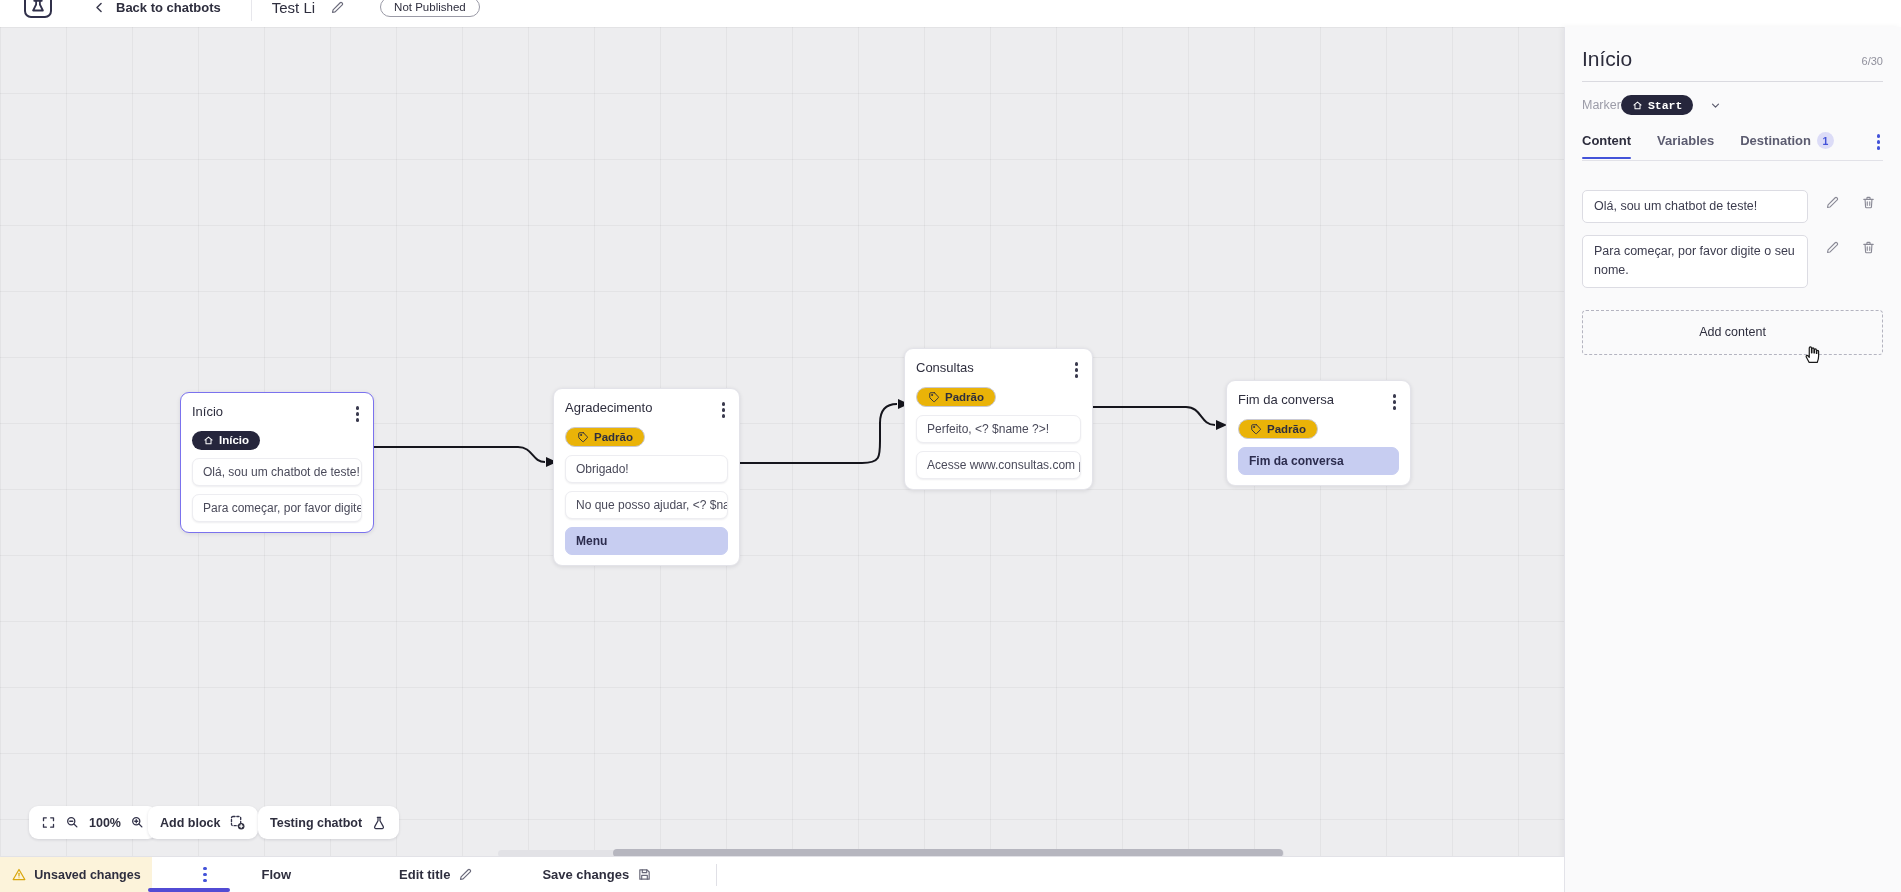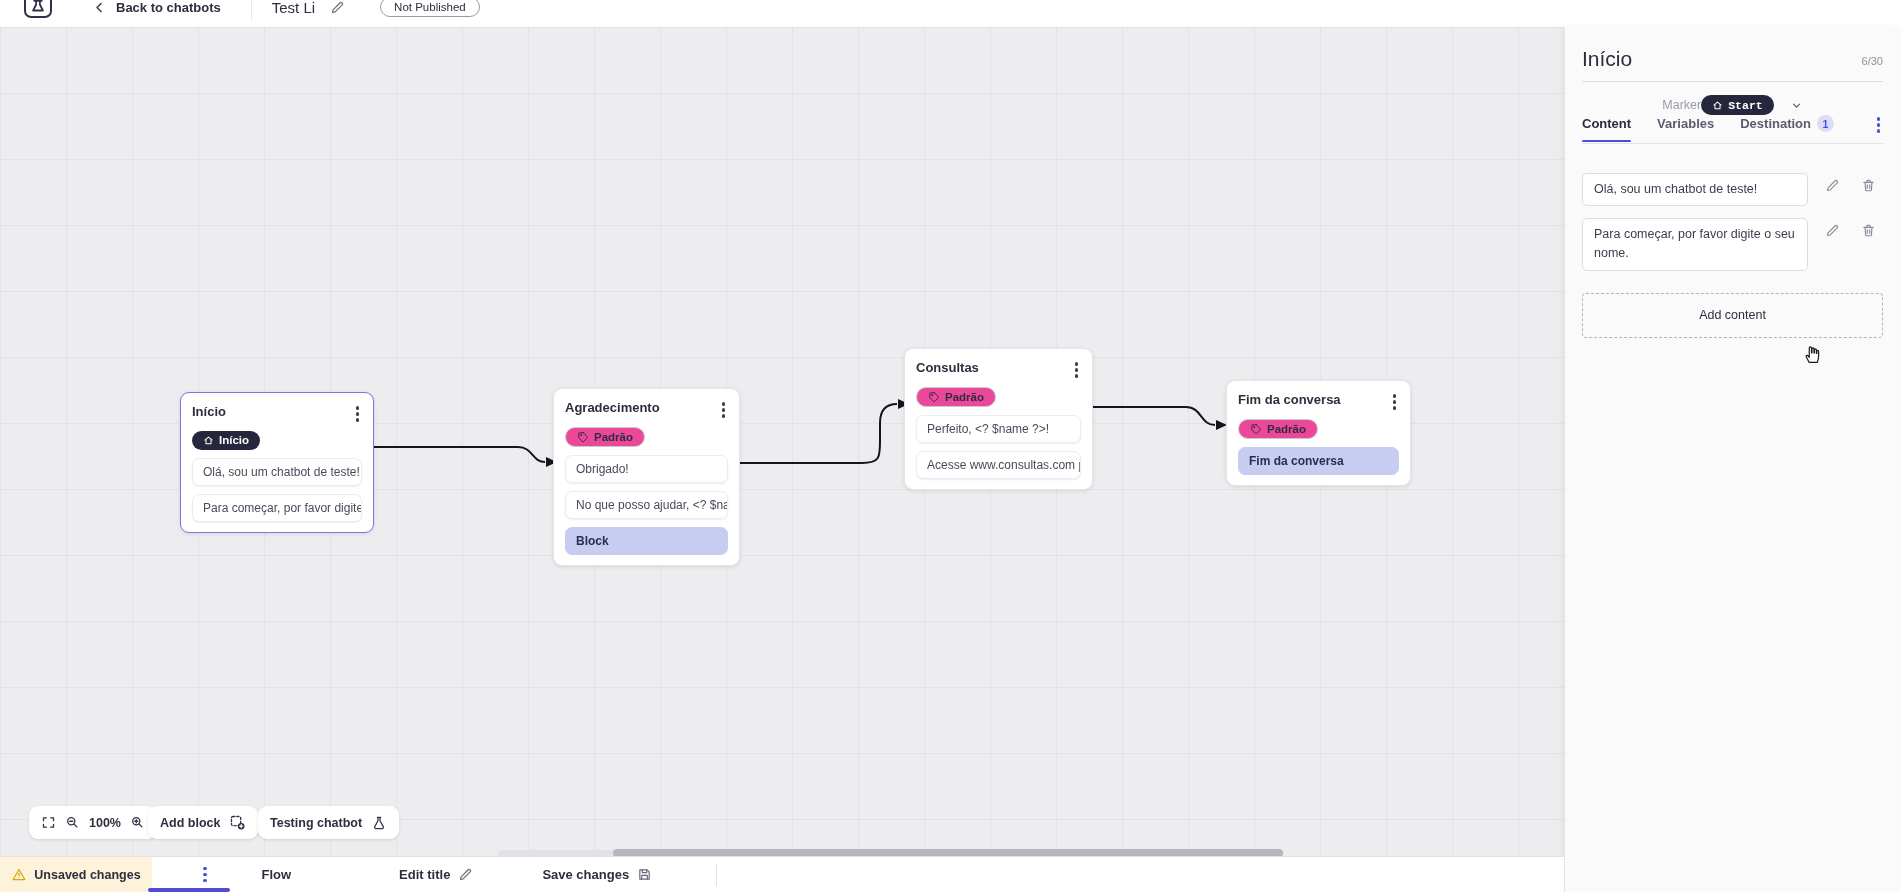--- a/index.html
+++ b/index.html
@@ -28,27 +28,27 @@
   .canvas { position:absolute; left:0; top:27px; width:1564px; height:829px; background:#ededef;
             background-image:linear-gradient(rgba(0,0,0,0.042) 1px, transparent 1px),
                              linear-gradient(90deg, rgba(0,0,0,0.042) 1px, transparent 1px);
             background-size:66px 66px; overflow:hidden; }
   .wires { position:absolute; left:0; top:0; pointer-events:none; }
 
   .block { position:absolute; background:#fff; border:1px solid #e3e3e9; border-radius:9px;
            box-shadow:0 1px 4px rgba(20,20,40,.10); padding:11px 11px 10px; }
   .block.selected { border:1.5px solid #7b72ee; }
   .block-head { display:flex; justify-content:space-between; align-items:flex-start; }
-  .block-title { font-size:13px; font-weight:bold; color:#2e2e3e; }
+  .block-title { font-size:13px; font-weight:normal; color:#2e2e3e; }
   .dots { display:inline-flex; flex-direction:column; gap:2.5px; padding:2px 3px; cursor:pointer; }
   .dots i { width:3.5px; height:3.5px; border-radius:50%; background:#3a3a4e; display:block; }
   .dots.blue i { background:#4353d9; }
   .pill-dark { display:inline-flex; align-items:center; gap:5px; background:#26263c; color:#fff;
                border-radius:999px; padding:3.5px 11px; font-size:11.5px; font-weight:bold; margin-top:7px; }
-  .pill-tag { display:inline-flex; align-items:center; gap:5px; border:1px solid #c9c9d3; background:#ec4899;
+  .pill-tag { display:inline-flex; align-items:center; gap:5px; border:1px solid #c9c9d3; background:#eab308;
               border-radius:999px; padding:3px 11px; font-size:11.5px; font-weight:bold; color:#2e2e3e; margin-top:7px; }
   .item { margin-top:8px; background:#fff; border:1px solid #ededf1; box-shadow:0 1px 2px rgba(20,20,40,.07);
           border-radius:7px; padding:6px 10px; font-size:12px; color:#4a4a5a; white-space:nowrap; overflow:hidden; }
   .item.highlight { background:#c7cdf1; border-color:#c7cdf1; color:#2c2c4e; font-weight:bold; box-shadow:none; }
 
   .hscroll-track { position:absolute; left:498px; top:823px; width:786px; height:7px; border-radius:4px; background:#e2e2e6; }
   .hscroll-thumb { position:absolute; left:613px; top:822px; width:670px; height:8px; border-radius:4px; background:#b6b6bf; cursor:pointer; }
 
   .canvas-ctrl { position:absolute; top:779px; height:33px; background:#fff; border-radius:9px;
                  box-shadow:0 1px 3px rgba(20,20,40,.12); display:flex; align-items:center; gap:9px;
@@ -63,26 +63,26 @@
            border-left:1px solid #e3e3e9; box-shadow:-2px 0 6px rgba(20,20,40,.05); z-index:20; }
   .panel-header { height:27px; background:#f1f1f4; border-bottom:1px solid #e7e7ec; display:flex;
                   align-items:center; justify-content:space-between; padding:0 21px 0 17px;
                   font-size:12px; font-weight:bold; color:#3a3a4c; }
   .close-icon { color:#5c5c6e; display:flex; cursor:pointer; }
   .panel-body { padding:20px 18px 0 17px; position:relative; height:838px; }
   .panel-title-row { display:flex; justify-content:space-between; align-items:flex-end;
                      padding-bottom:10px; border-bottom:1px solid #dadae0; }
   .panel-title { font-size:21px; color:#2c2c3c; }
   .panel-counter { font-size:11px; color:#90909c; padding-bottom:4px; }
-  .marker-row { margin-top:13px; display:flex; justify-content:center; align-items:center; }
+  .marker-row { margin-top:13px; display:flex; justify-content:flex-start; align-items:center; }
   .marker-label { font-size:12.5px; color:#9c9ca8; }
   .marker-right { display:flex; align-items:center; gap:16px;font-family:Liberation Mono, monospace; }
   .marker-right .pill-dark { margin-top:0; cursor:pointer; }
   .chev { display:flex; color:#5a5a6c; cursor:pointer; }
-  .panel-tabs { display:flex; align-items:center; gap:26px; border-bottom:1px solid #e2e2e8; }
+  .panel-tabs { margin-top:17px; display:flex; align-items:center; gap:26px; border-bottom:1px solid #e2e2e8; }
   .panel-tab { font-size:13px; font-weight:bold; color:#5c5c70; padding-bottom:10px; display:flex;
                align-items:center; gap:6px; cursor:pointer; position:relative; }
   .panel-tab.active { color:#2c2c3c; }
   .panel-tab.active::after { content:""; position:absolute; left:0; right:0; bottom:-1px; height:2.5px;
                              background:#4353d9; border-radius:2px; }
   .tab-badge { width:17px; height:17px; border-radius:50%; background:#dcdcf7; color:#4353d9;
                font-size:10.5px; font-weight:bold; display:flex; align-items:center; justify-content:center; }
   .panel-tabs .dots { margin-left:auto; padding-bottom:10px; }
   .content-row { display:flex; align-items:flex-start; margin-top:12px; }
   .content-row.first { margin-top:29px; }
@@ -177,21 +177,21 @@
     </div>
     <span class="pill-tag">
       <svg width="12" height="12" viewBox="0 0 24 24" fill="none" stroke="#2e2e3e" stroke-width="1.9" stroke-linecap="round" stroke-linejoin="round">
           <path d="M12.9 3.5H5A1.5 1.5 0 0 0 3.5 5v7.9c0 .4.16.78.44 1.06l7.1 7.1a1.5 1.5 0 0 0 2.12 0l7.34-7.34a1.5 1.5 0 0 0 0-2.12L12.9 3.5z"></path>
           <circle cx="8" cy="8" r="1.1"></circle>
         </svg>
       <span>Padrão</span>
     </span>
     <div class="item">Obrigado!</div>
     <div class="item">No que posso ajudar, &lt;? $name ...</div>
-    <div class="item highlight">Block</div>
+    <div class="item highlight">Menu</div>
   </div>
 
   <div class="block" style="left:904px; top:321px; width:189px;">
     <div class="block-head">
       <span class="block-title">Consultas</span>
       <span class="dots">
           <i></i>
           <i></i>
           <i></i>
         </span>

